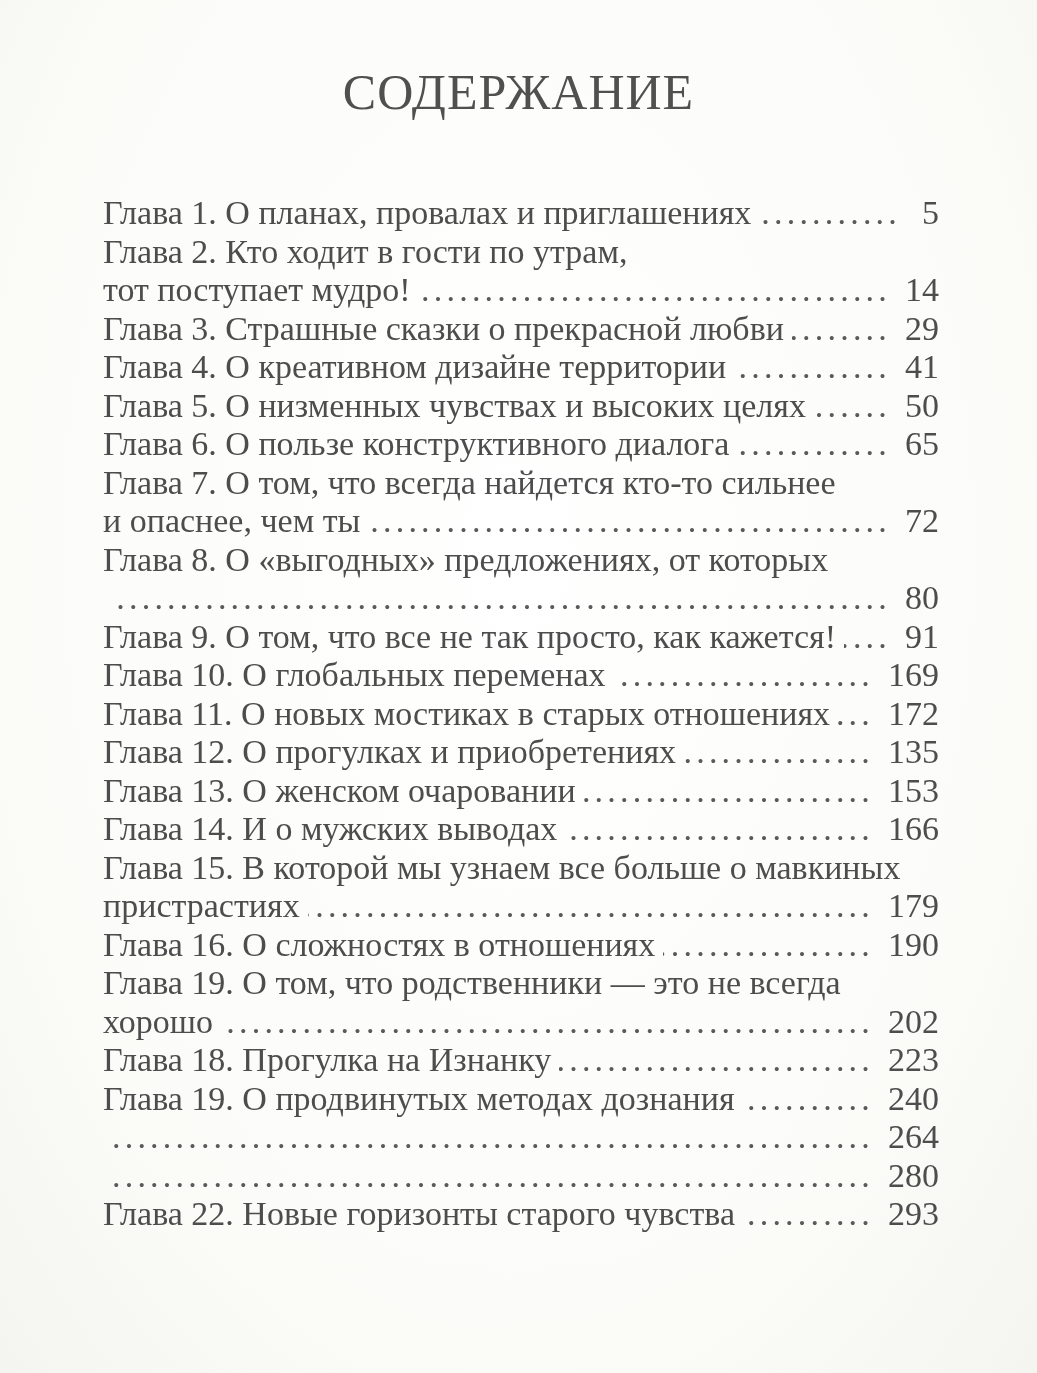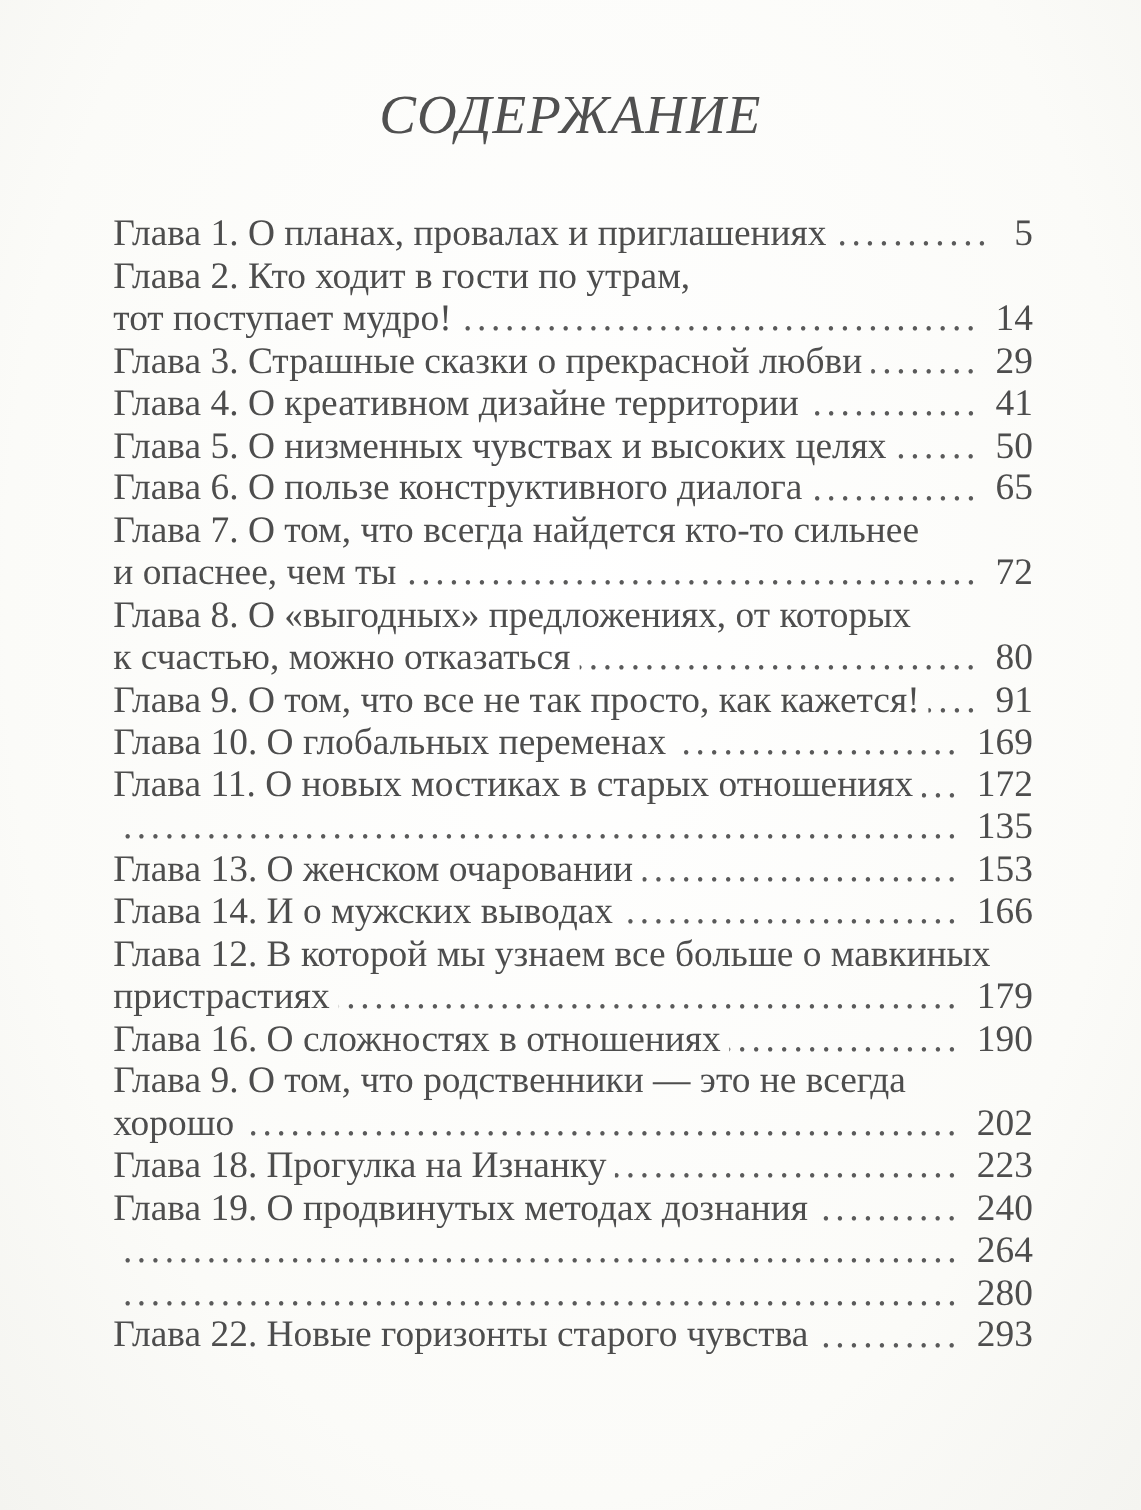--- a/index.html
+++ b/index.html
@@ -17,31 +17,30 @@
     }
     .page {
       position: absolute;
       left: 0; top: 0;
       width: 1037px;
       height: 1373px;
       background: radial-gradient(ellipse at 50% 40%, #ffffff 0%, #fbfbf8 70%, #f4f4f0 100%);
     }
     .title {
       position: absolute;
-      top: 74px;
+      top: 62px;
       left: 0;
       width: 1037px;
       text-align: center;
       font-size: 50px;
       letter-spacing: 1px;
       color: #505050;
       font-weight: normal;
       margin: 0;
       line-height: 60px;
-      font-style: italic;
     }
     .toc {
       position: absolute;
       left: 103px;
       top: 194px;
       width: 836px;
       margin: 0;
       padding: 0;
       list-style: none;
     }
@@ -131,21 +130,20 @@
           <span class="text">и опаснее, чем ты</span>
           <span class="dots">..................................................................................................................................</span>
           <span class="page-num">72</span>
         </div>
       </li>
       <li>
         <div class="line open">
           <span class="text">Глава 8. О «выгодных» предложениях, от которых</span>
         </div>
         <div class="line">
-          <span class="text">к счастью, можно отказаться</span>
           <span class="dots">..................................................................................................................................</span>
           <span class="page-num">80</span>
         </div>
       </li>
       <li>
         <div class="line">
           <span class="text">Глава 9. О том, что все не так просто, как кажется!</span>
           <span class="dots">..................................................................................................................................</span>
           <span class="page-num">91</span>
         </div>
@@ -159,58 +157,59 @@
       </li>
       <li>
         <div class="line">
           <span class="text">Глава 11. О новых мостиках в старых отношениях</span>
           <span class="dots">..................................................................................................................................</span>
           <span class="page-num">172</span>
         </div>
       </li>
       <li>
         <div class="line">
+          <span class="text">Глава 12. О прогулках и приобретениях</span>
           <span class="dots">..................................................................................................................................</span>
           <span class="page-num">135</span>
         </div>
       </li>
       <li>
         <div class="line">
           <span class="text">Глава 13. О женском очаровании</span>
           <span class="dots">..................................................................................................................................</span>
           <span class="page-num">153</span>
         </div>
       </li>
       <li>
         <div class="line">
           <span class="text">Глава 14. И о мужских выводах</span>
           <span class="dots">..................................................................................................................................</span>
           <span class="page-num">166</span>
         </div>
       </li>
       <li>
         <div class="line open">
-          <span class="text">Глава 12. В которой мы узнаем все больше о мавкиных</span>
+          <span class="text">Глава 15. В которой мы узнаем все больше о мавкиных</span>
         </div>
         <div class="line">
           <span class="text">пристрастиях</span>
           <span class="dots">..................................................................................................................................</span>
           <span class="page-num">179</span>
         </div>
       </li>
       <li>
         <div class="line">
           <span class="text">Глава 16. О сложностях в отношениях</span>
           <span class="dots">..................................................................................................................................</span>
           <span class="page-num">190</span>
         </div>
       </li>
       <li>
         <div class="line open">
-          <span class="text">Глава 9. О том, что родственники — это не всегда</span>
+          <span class="text">Глава 19. О том, что родственники — это не всегда</span>
         </div>
         <div class="line">
           <span class="text">хорошо</span>
           <span class="dots">..................................................................................................................................</span>
           <span class="page-num">202</span>
         </div>
       </li>
       <li>
         <div class="line">
           <span class="text">Глава 18. Прогулка на Изнанку</span>

